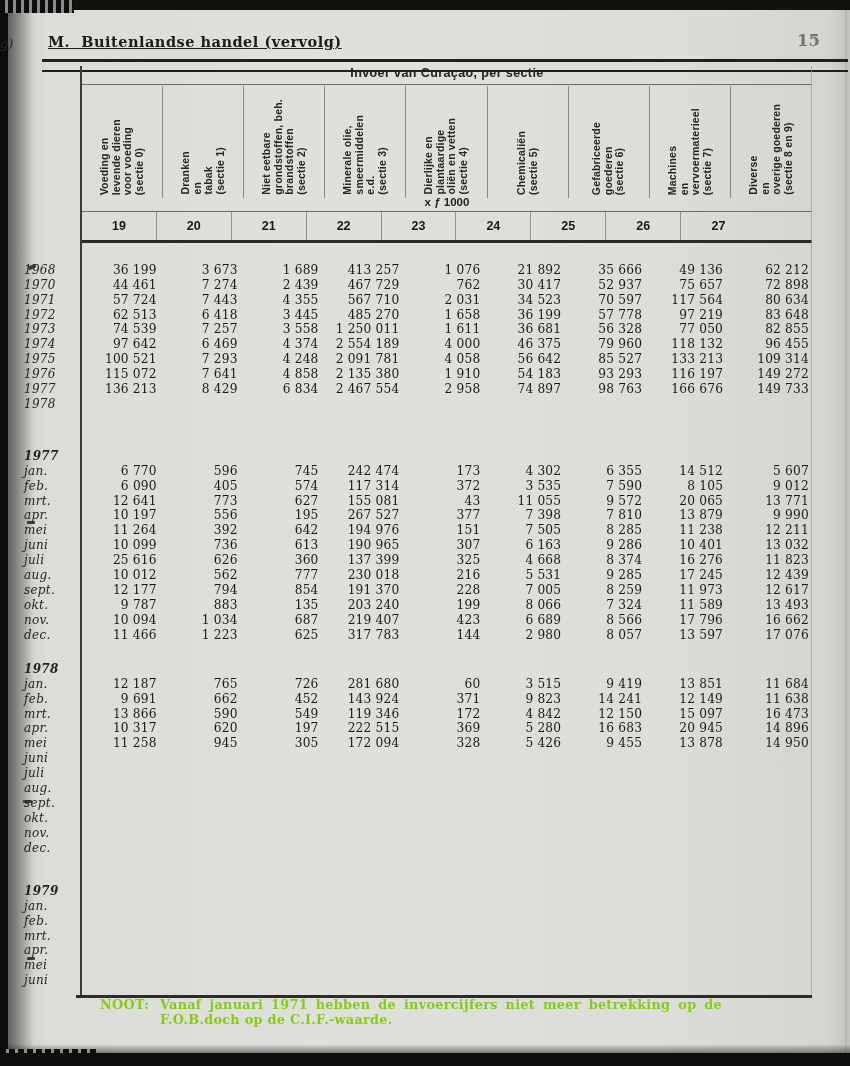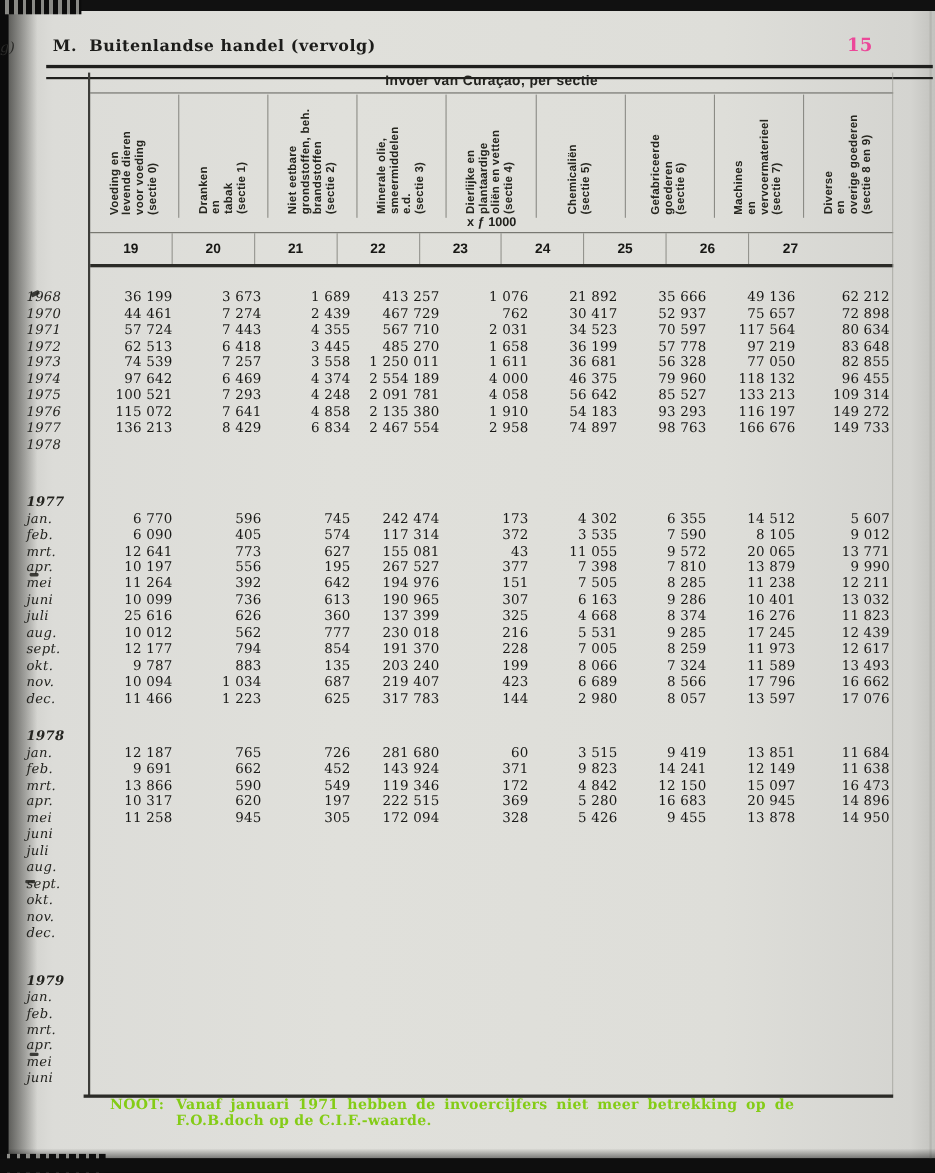--- a/index.html
+++ b/index.html
@@ -23,23 +23,23 @@
   .right-edge-line{position:absolute;left:845px;top:10px;width:2px;height:1043px;background:#b2b2ad;opacity:.8;}
   .margin-note{position:absolute;left:0px;top:36px;font:italic 13px "DejaVu Serif",serif;color:#2a2a28;}
   .margin-mark{position:absolute;background:#3a3a36;border-radius:1px;}
   .mk1{left:28px;top:265px;width:8px;height:4px;transform:rotate(-25deg);}
   .mk2{left:27px;top:521px;width:8px;height:3px;}
   .mk3{left:23px;top:800px;width:9px;height:3px;}
   .mk4{left:27px;top:957px;width:8px;height:3px;}
 
   
   .hdr-title{position:absolute;left:48px;top:33px;font:700 14.5px "DejaVu Serif",serif;
-        color:#1c1c1a;letter-spacing:.5px;white-space:pre;}
-  .page-num{position:absolute;left:770px;top:31px;width:50px;
-        font:700 16.5px "DejaVu Serif",serif;color:#ec4899;}
+        color:#1c1c1a;letter-spacing:.5px;white-space:pre;text-decoration:underline;}
+  .page-num{position:absolute;left:770px;top:31px;width:50px;text-align:right;
+        font:700 16.5px "DejaVu Serif",serif;color:#737373;}
   .double-rule{position:absolute;left:42px;top:59px;width:806px;height:8px;
         border-top:3px solid #1f1f1d;border-bottom:2px solid #1f1f1d;}
 
   
   .tbl-title{position:absolute;left:82px;top:66px;width:730px;text-align:center;
         font:600 12.5px "Liberation Sans",sans-serif;color:#22221e;letter-spacing:.4px;}
   .rule-thin{position:absolute;left:82px;width:730px;height:1px;background:#6d6d67;}
   .r1{top:84px;} .r2{top:211px;}
   .rule-thick{position:absolute;left:82px;top:240px;width:730px;height:3px;background:#2b2b27;}
   .rule-bottom{position:absolute;left:76px;top:995px;width:736px;height:3px;background:#2b2b27;}

